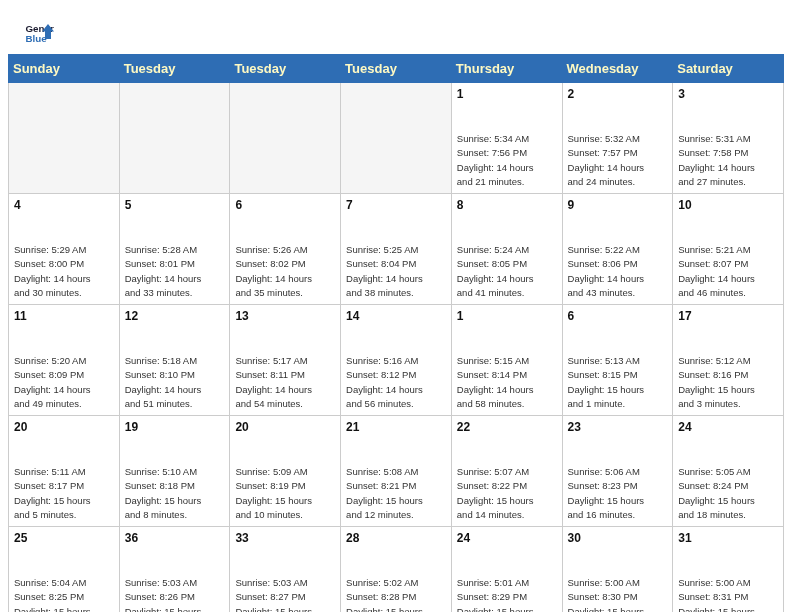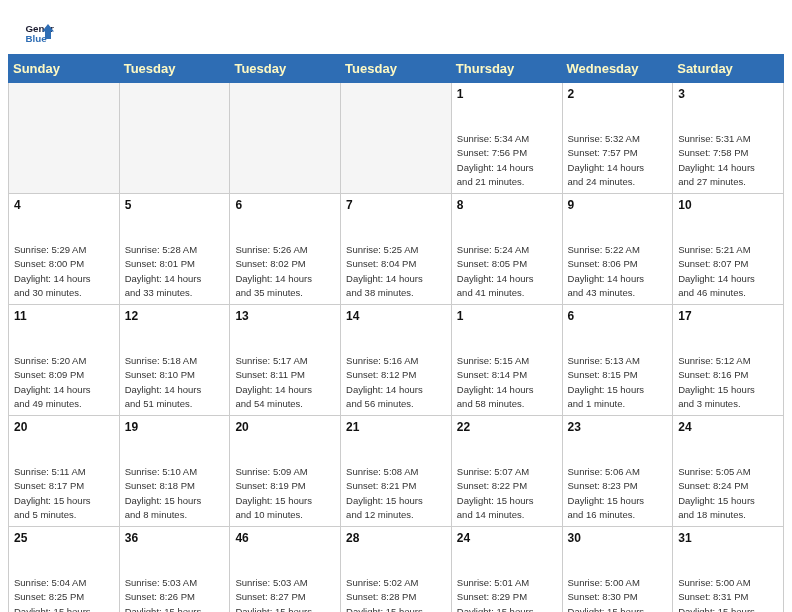--- a/index.html
+++ b/index.html
@@ -221,21 +221,21 @@
         <tr>
           <td>
             <div class="day-num">25</div>
             <div class="day-info">Sunrise: 5:04 AM<br>Sunset: 8:25 PM<br>Daylight: 15 hours<br>and 20 minutes.</div>
           </td>
           <td>
             <div class="day-num">36</div>
             <div class="day-info">Sunrise: 5:03 AM<br>Sunset: 8:26 PM<br>Daylight: 15 hours<br>and 22 minutes.</div>
           </td>
           <td>
-            <div class="day-num">46</div>
+            <div class="day-num">33</div>
             <div class="day-info">Sunrise: 5:03 AM<br>Sunset: 8:27 PM<br>Daylight: 15 hours<br>and 24 minutes.</div>
           </td>
           <td>
             <div class="day-num">28</div>
             <div class="day-info">Sunrise: 5:02 AM<br>Sunset: 8:28 PM<br>Daylight: 15 hours<br>and 26 minutes.</div>
           </td>
           <td>
             <div class="day-num">24</div>
             <div class="day-info">Sunrise: 5:01 AM<br>Sunset: 8:29 PM<br>Daylight: 15 hours<br>and 27 minutes.</div>
           </td>

